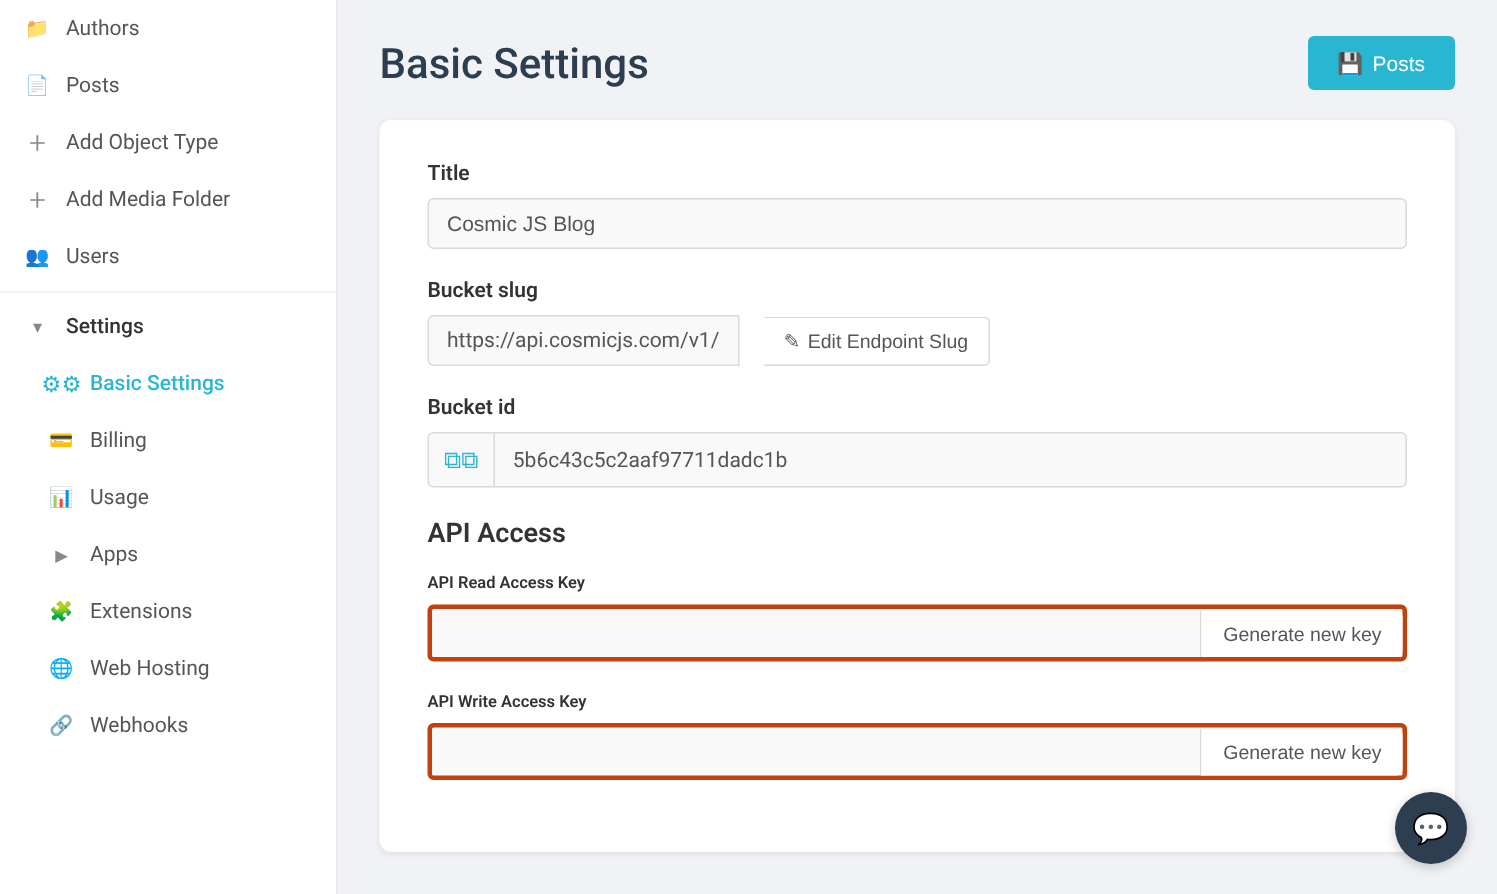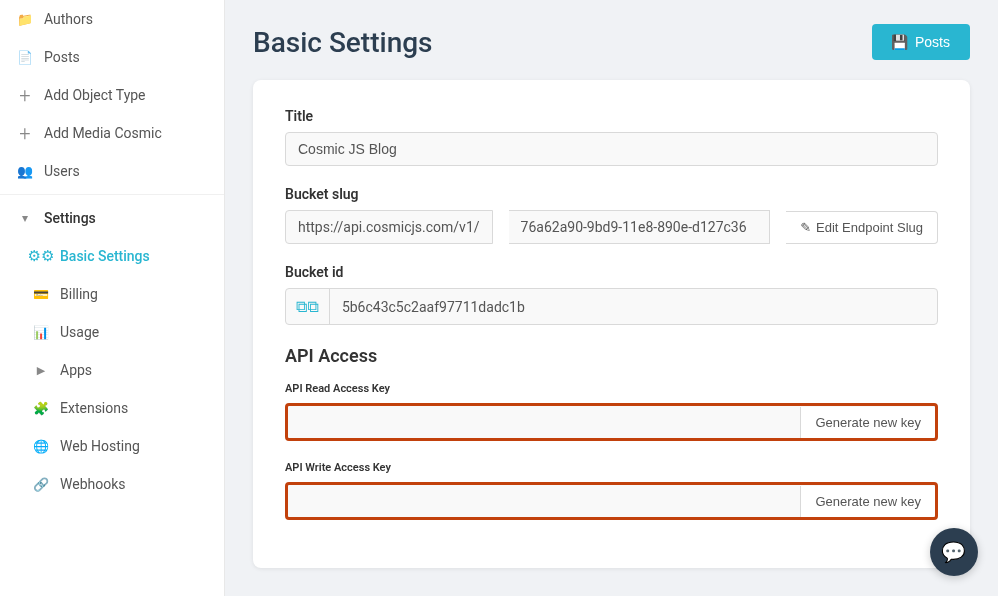--- a/index.html
+++ b/index.html
@@ -73,21 +73,21 @@
   <div class="sidebar-item">
     <span class="icon icon-post"></span>
     <span>Posts</span>
   </div>
   <div class="sidebar-item">
     <span class="icon plus" style="font-size:20px;color:#888;font-weight:300;">+</span>
     <span>Add Object Type</span>
   </div>
   <div class="sidebar-item">
     <span class="icon plus" style="font-size:20px;color:#888;font-weight:300;">+</span>
-    <span>Add Media Cosmic</span>
+    <span>Add Media Folder</span>
   </div>
   <div class="sidebar-item">
     <span class="icon icon-users"></span>
     <span>Users</span>
   </div>
   <hr class="sidebar-divider">
   <div class="sidebar-item section-header">
     <span class="icon" style="font-size:12px;">▾</span>
     <span>Settings</span>
   </div>
@@ -134,21 +134,20 @@
 
     <div class="field-group">
       <div class="field-label">Title</div>
       <input class="field-input" type="text" value="Cosmic JS Blog" style="">
     </div>
 
     <div class="field-group">
       <div class="field-label">Bucket slug</div>
       <div class="bucket-slug-row">
         <span class="bucket-slug-prefix">https://api.cosmicjs.com/v1/</span>
-        <span class="bucket-slug-value">76a62a90-9bd9-11e8-890e-d127c36</span>
         <button class="edit-endpoint-btn">
           <span>✎</span>
           <span>Edit Endpoint Slug</span>
         </button>
       </div>
     </div>
 
     <div class="field-group">
       <div class="field-label">Bucket id</div>
       <div class="bucket-id-row">

